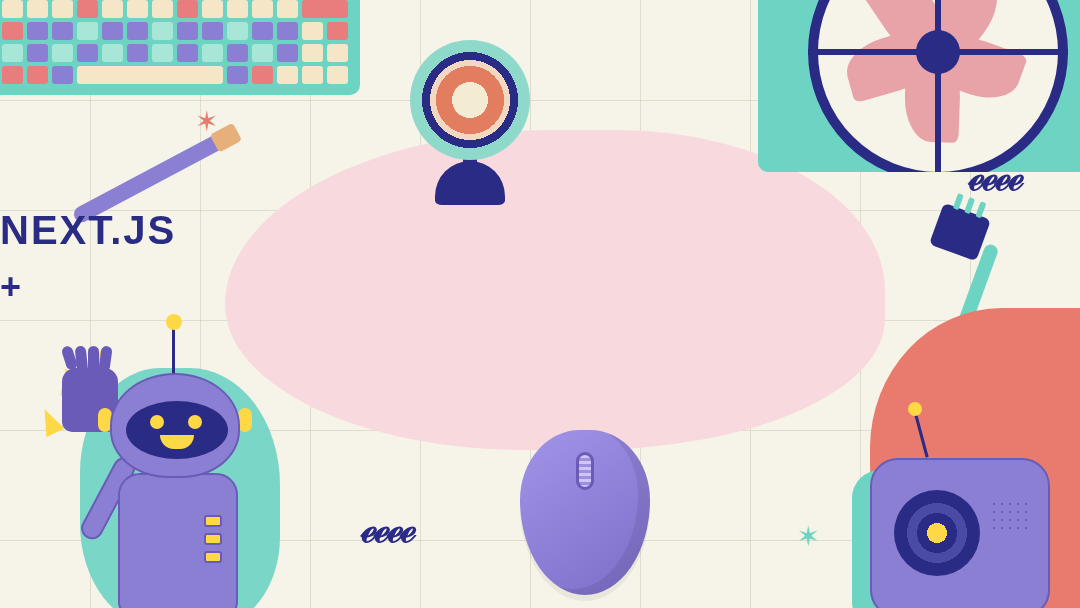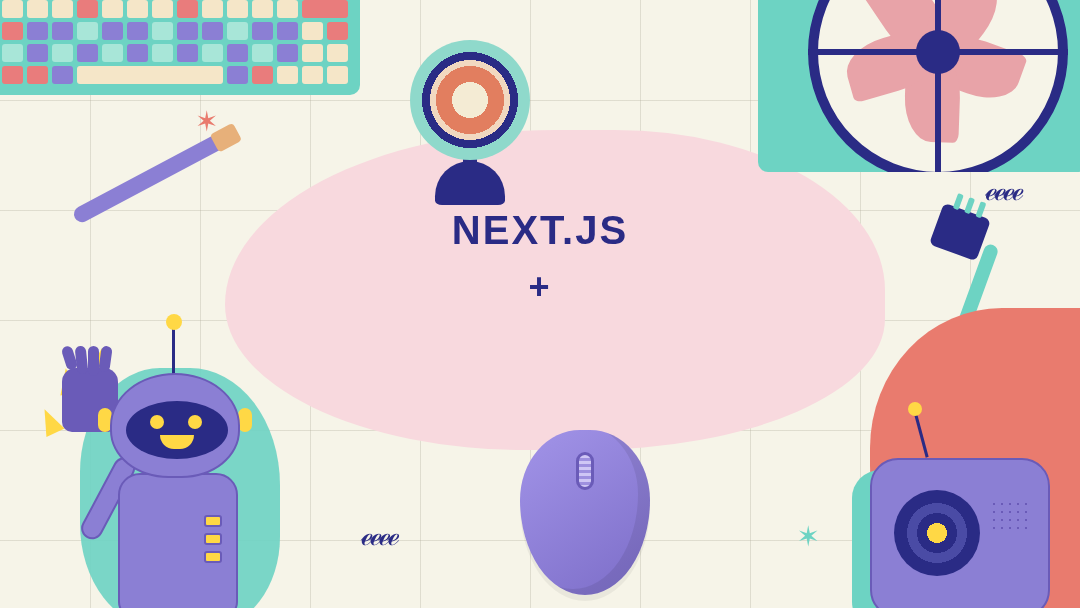--- a/index.html
+++ b/index.html
@@ -29,21 +29,21 @@
       width: 660px;
       height: 320px;
       background: #f8d9de;
       border-radius: 55% 45% 50% 50% / 60% 55% 45% 50%;
     }
     
     .title {
       position: absolute;
       left: 0; right: 0;
       top: 200px;
-      text-align: center;
+      text-align: left;
       color: #2a2b85;
       font-weight: 900;
       font-size: 40px;
       line-height: 1.5;
       letter-spacing: 2px;
       font-family: 'Arial Black', Arial, sans-serif;
       text-transform: uppercase;
     }
     .title .plus { display: block; font-size: 36px; }
     
@@ -370,25 +370,24 @@
       position: absolute;
       left: 38px; top: -56px;
       width: 14px; height: 14px;
       background: #ffd845;
       border-radius: 50%;
     }
     
     .squiggle {
       position: absolute;
       color: #2a2b85;
-      font-size: 28px;
-      font-weight: normal;
+      font-size: 37px;
+      font-weight: bold;
       letter-spacing: -4px;
       font-family: cursive;
-      margin-top: 20px;
     }
     .star {
       position: absolute;
       color: #e97b6e;
       font-size: 28px;
     }
     .star.teal { color: #6dd3c3; }
   </style>
 </head>
 <body>

